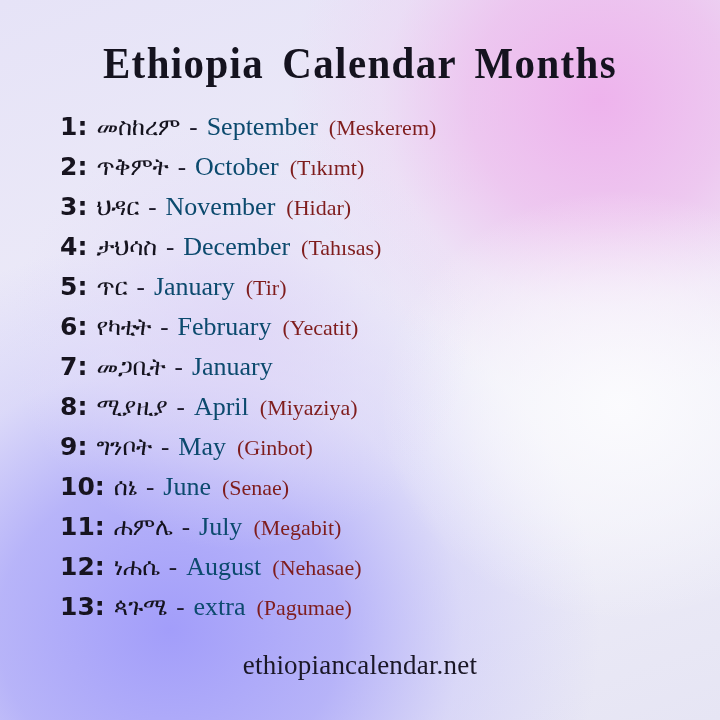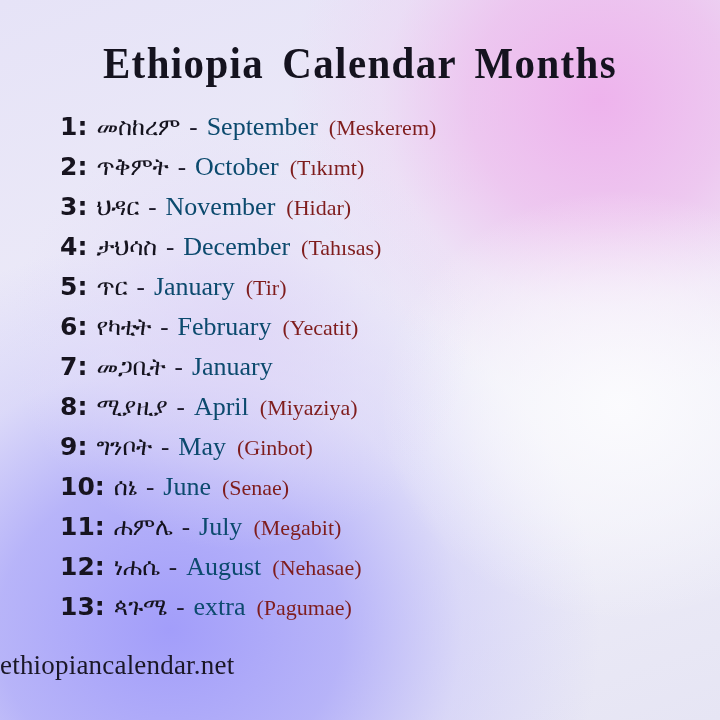--- a/index.html
+++ b/index.html
@@ -144,21 +144,21 @@
     color: #7f1d1d;
     margin-left: 11px;
   }
 
   
   .footer {
     position: absolute;
     left: 0;
     top: 650px;
     width: 720px;
-    text-align: left;
+    text-align: center;
     font-family: "Liberation Serif", "DejaVu Serif", serif;
     font-weight: 400;
     font-size: 27px;
     color: #1a1726;
     letter-spacing: 0.2px;
   }
 </style>
 </head>
 <body>
 

